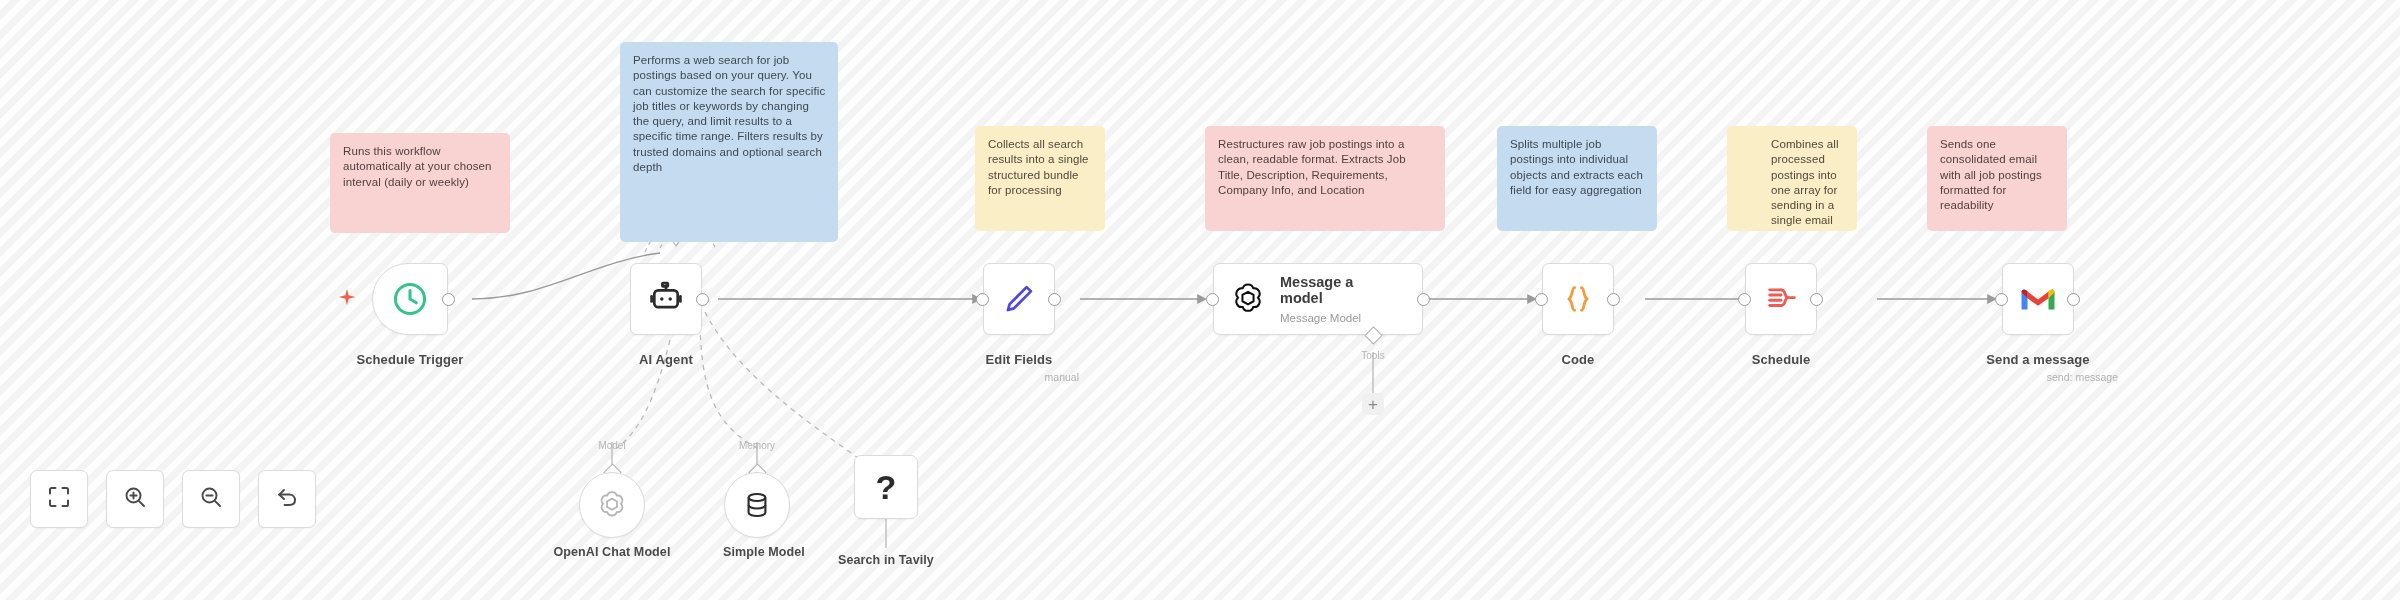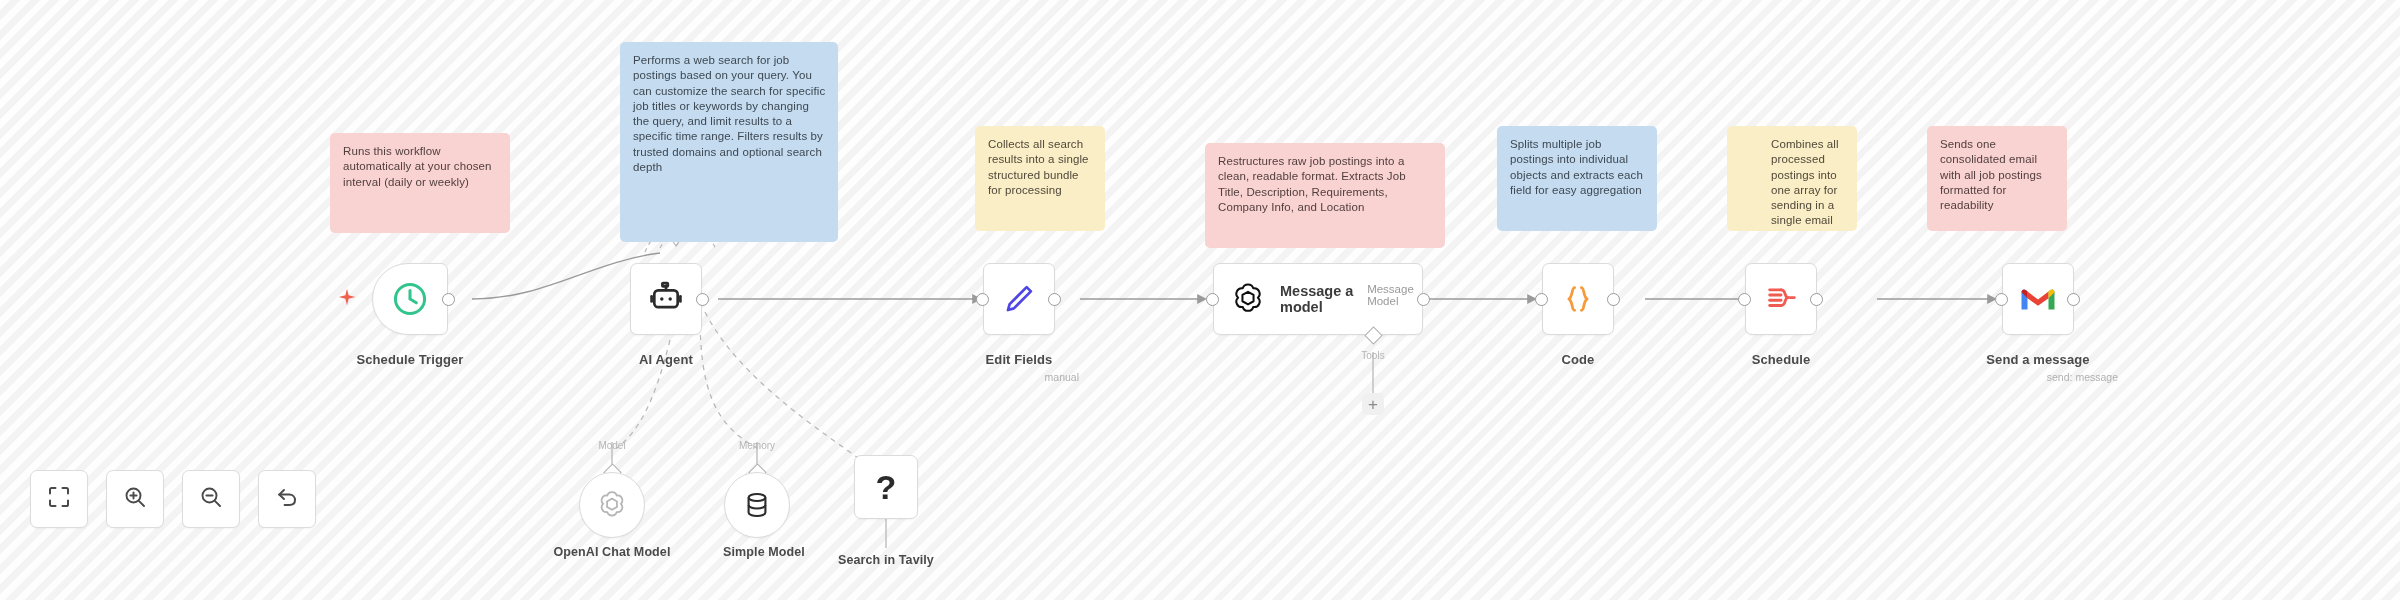--- a/index.html
+++ b/index.html
@@ -73,21 +73,21 @@
     gap: 14px;
   }
   .node.circle {
     width: 66px; height: 66px;
     border-radius: 50%;
   }
   .node.subsquare { width: 64px; height: 64px; border-radius: 7px; }
 
   .node-icon { display:flex; align-items:center; justify-content:center; }
 
-  .wide-text { display: flex; gap: 6px; }
+  .wide-text { display: flex; flex-direction: column; gap: 6px; }
   .wide-title {
     font-size: 14.5px; font-weight: bold; color: #3c3c3c;
     line-height: 1.13; max-width: 100px;
   }
   .wide-sub { font-size: 11.5px; color: #9a9a9a; }
 
   
   .caption {
     position: absolute;
     text-align: center;
@@ -203,21 +203,21 @@
 
     <path d="M 1373 352 L 1373 395" stroke="#b8b8b8" stroke-width="1.3" fill="none"></path>
   </svg>
 
   <div class="sticky pink" style="left:330px; top:133px; width:180px; height:100px;">Runs this workflow automatically at your chosen interval (daily or weekly)</div>
 
   <div class="sticky blue" style="left:620px; top:42px; width:218px; height:200px;">Performs a web search for job postings based on your query. You can customize the search for specific job titles or keywords by changing the query, and limit results to a specific time range. Filters results by trusted domains and optional search depth</div>
 
   <div class="sticky yellow" style="left:975px; top:126px; width:130px; height:105px;">Collects all search results into a single structured bundle for processing</div>
 
-  <div class="sticky pink" style="left:1205px; top:143px; width:240px; height:105px;">Restructures raw job postings into a clean, readable format. Extracts Job Title, Description, Requirements, Company Info, and Location</div>
+  <div class="sticky pink" style="left:1205px; top:126px; width:240px; height:105px;">Restructures raw job postings into a clean, readable format. Extracts Job Title, Description, Requirements, Company Info, and Location</div>
 
   <div class="sticky blue" style="left:1497px; top:126px; width:160px; height:105px;">Splits multiple job postings into individual objects and extracts each field for easy aggregation</div>
 
   <div class="sticky yellow" style="left:1727px; top:126px; width:130px; height:105px;padding-left:44px;">Combines all processed postings into one array for sending in a single email</div>
 
   <div class="sticky pink" style="left:1927px; top:126px; width:140px; height:105px;">Sends one consolidated email with all job postings formatted for readability</div>
 
   <div class="sparkle" style="left:338px; top:288px;">
     <svg width="18" height="18" viewBox="0 0 24 24">
       <path d="M12 1 L14.2 9.8 L23 12 L14.2 14.2 L12 23 L9.8 14.2 L1 12 L9.8 9.8 Z" fill="#f1614f"></path>

